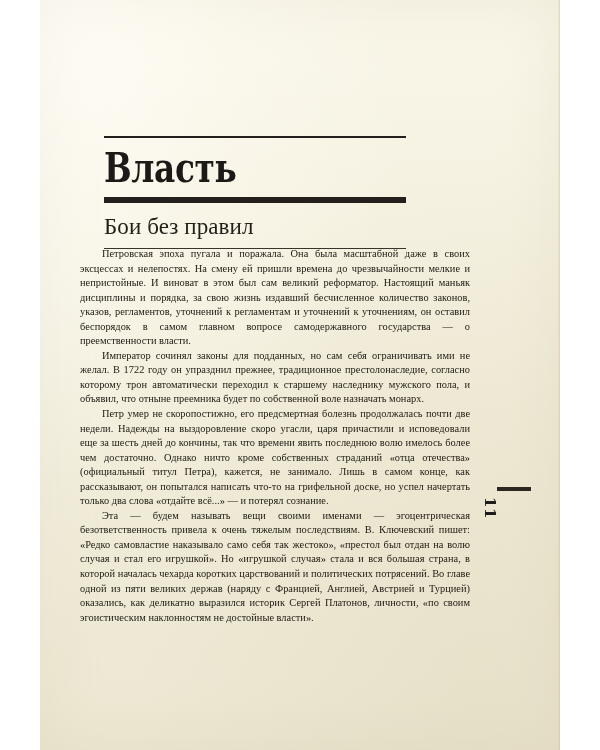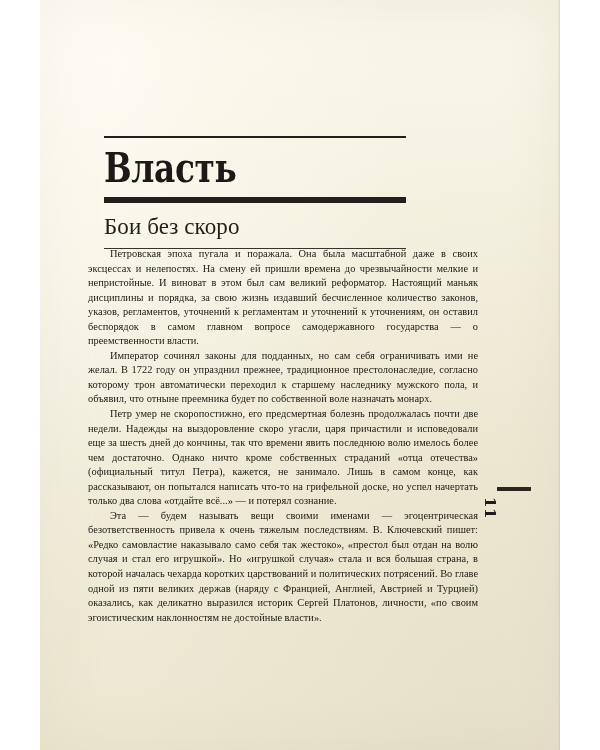--- a/index.html
+++ b/index.html
@@ -84,21 +84,21 @@
   }
   .rule-thin {
     height: 1px;
     background: #3a332d;
     width: 100%;
   }
 
   
   .body-text {
     position: absolute;
-    left: 88px;
+    left: 80px;
     top: 247px;
     width: 390px;
     font-family: "Liberation Serif", "DejaVu Serif", serif;
     font-size: 10.4px;
     line-height: 14.55px;
     color: #242019;
     text-align: justify;
     text-justify: inter-word;
     hyphens: manual;
   }
@@ -143,21 +143,21 @@
 
 <div class="page-sheet">
   <div class="sheet-inner-shadow"></div>
   <div class="sheet-right-edge"></div>
 </div>
 
 <div class="chapter-head">
   <div class="rule-top"></div>
   <div class="chapter-title">Власть</div>
   <div class="rule-bottom"></div>
-  <div class="chapter-subtitle">Бои без скоро</div>
+  <div class="chapter-subtitle">Бои без правил</div>
   <div class="rule-thin"></div>
 </div>
 
 <div class="body-text">
   <p>Петровская эпоха пугала и поражала. Она была масштабной даже в своих эксцессах и нелепостях. На смену ей пришли времена до чрезвычайности мелкие и непристойные. И виноват в этом был сам великий реформатор. Настоящий маньяк дисциплины и порядка, за свою жизнь издавший бесчисленное количество законов, указов, регламентов, уточнений к регламентам и уточнений к уточнениям, он оставил беспорядок в самом главном вопросе самодержавного государства — о преемственности власти.</p>
   <p>Император сочинял законы для подданных, но сам себя ограничивать ими не желал. В 1722 году он упразднил прежнее, традиционное престолонаследие, согласно которому трон автоматически переходил к старшему наследнику мужского пола, и объявил, что отныне преемника будет по собственной воле назначать монарх.</p>
   <p>Петр умер не скоропостижно, его предсмертная болезнь продолжалась почти две недели. Надежды на выздоровление скоро угасли, царя причастили и исповедовали еще за шесть дней до кончины, так что времени явить последнюю волю имелось более чем достаточно. Однако ничто кроме собственных страданий «отца отечества» (официальный титул Петра), кажется, не занимало. Лишь в самом конце, как рассказывают, он попытался написать что-то на грифельной доске, но успел начертать только два слова «отдайте всё...» — и потерял сознание.</p>
   <p>Эта — будем называть вещи своими именами — эгоцентрическая безответственность привела к очень тяжелым последствиям. В. Ключевский пишет: «Редко самовластие наказывало само себя так жестоко», «престол был отдан на волю случая и стал его игрушкой». Но «игрушкой случая» стала и вся большая страна, в которой началась чехарда коротких царствований и политических потрясений. Во главе одной из пяти великих держав (наряду с Францией, Англией, Австрией и Турцией) оказались, как деликатно выразился историк Сергей Платонов, личности, «по своим эгоистическим наклонностям не достойные власти».</p>
 </div>
 

